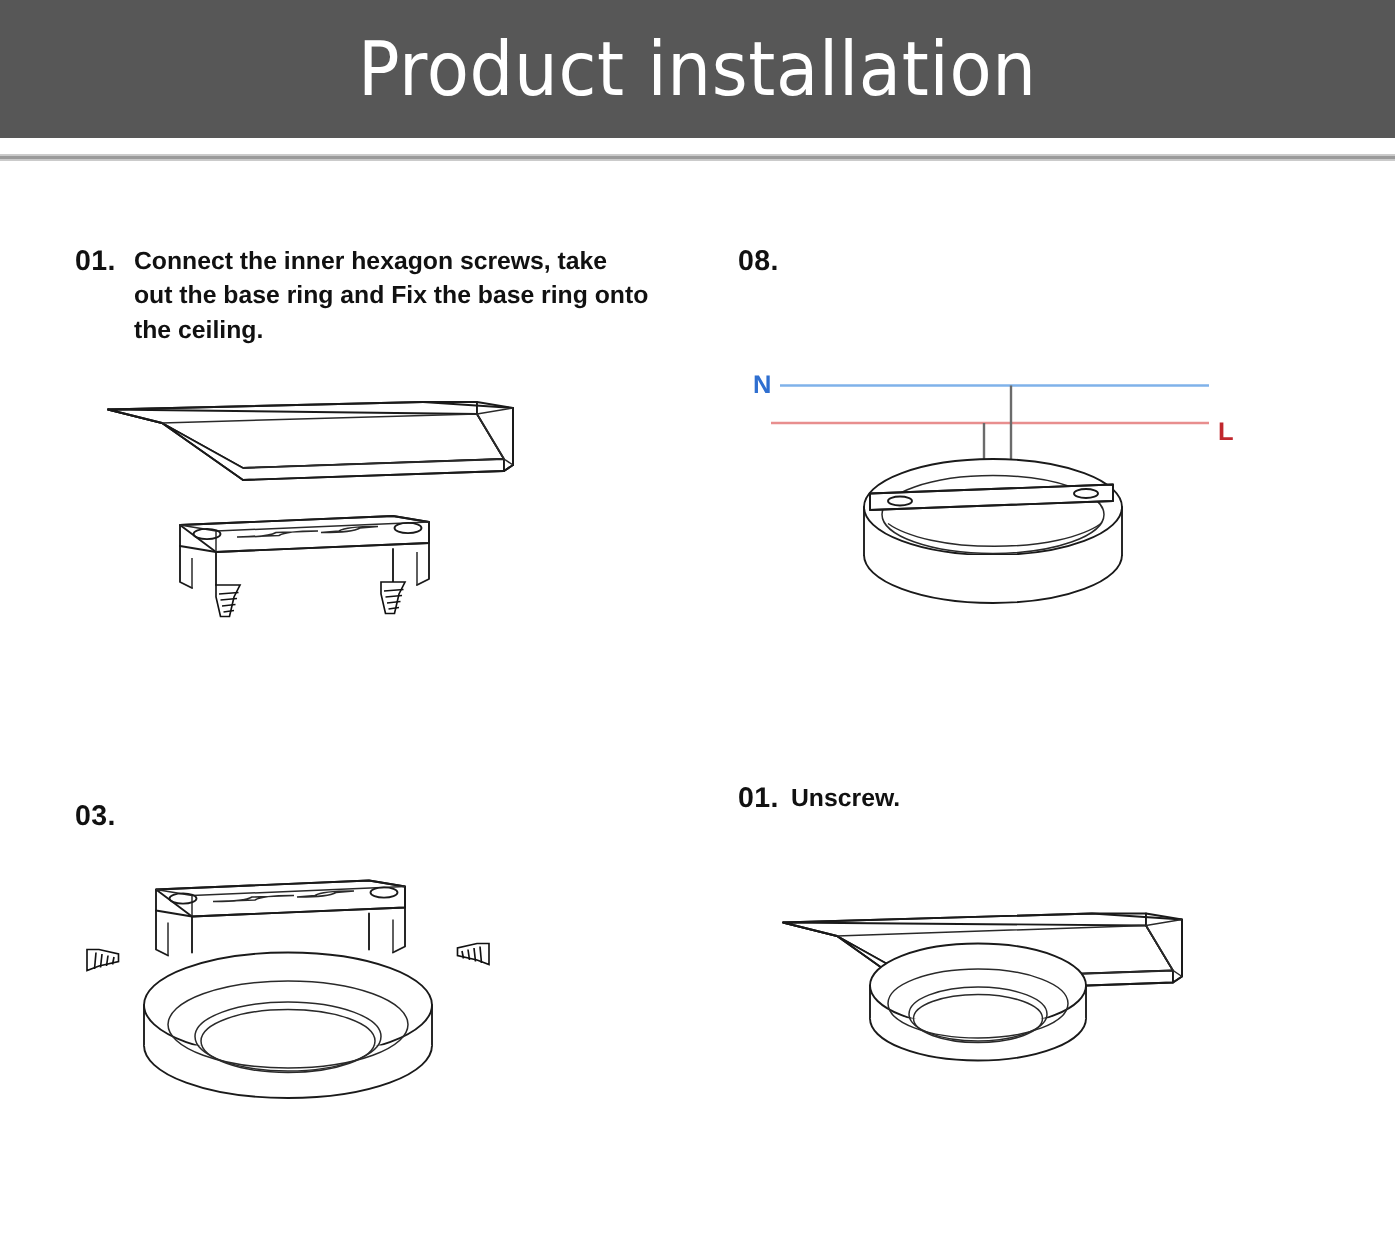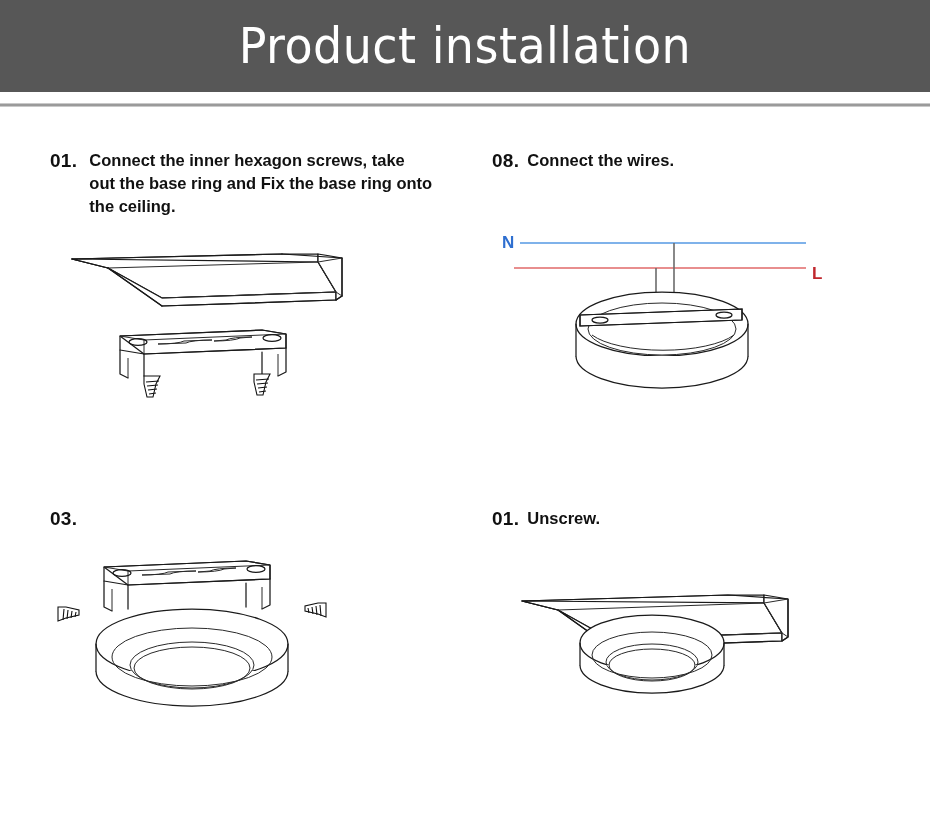--- a/index.html
+++ b/index.html
@@ -44,24 +44,25 @@
     width: 100%;
   }
 
   
   .steps {
     position: relative;
   }
   .step {
     position: absolute;
     width: 430px;
+    margin-top: 14px;
   }
   .step-1 { left: 50px;  top: 42px;  }
   .step-2 { left: 492px; top: 42px;  }
-  .step-3 { left: 50px;  top: 400px; }
+  .step-3 { left: 50px;  top: 412px; }
   .step-4 { left: 492px; top: 400px; }
 
   .step-head {
     display: flex;
     align-items: flex-start;
   }
   .step-num {
     font-size: 19px;
     font-weight: bold;
     line-height: 24px;
@@ -193,21 +194,20 @@
           <path class="screw-line" d="M208,164 L217,163"></path>
           <path class="screw-line" d="M209,168 L216,167"></path>
         </g>
       </svg>
     </div>
   </div>
 
   <div class="step step-2">
     <div class="step-head">
       <div class="step-num narrow">08.</div>
-      <div class="step-text">Connect the wires.</div>
     </div>
     <div class="step-figure" style="margin-top:44px;">
       <svg width="360" height="180" viewBox="0 0 360 180">
 
         <g>
           <text class="wire-label" x="10" y="31" fill="#2f6fd0">N</text>
           <path class="wire-n" stroke="#7fb2ea" d="M28,26 L314,26"></path>
         </g>
 
         <g>

